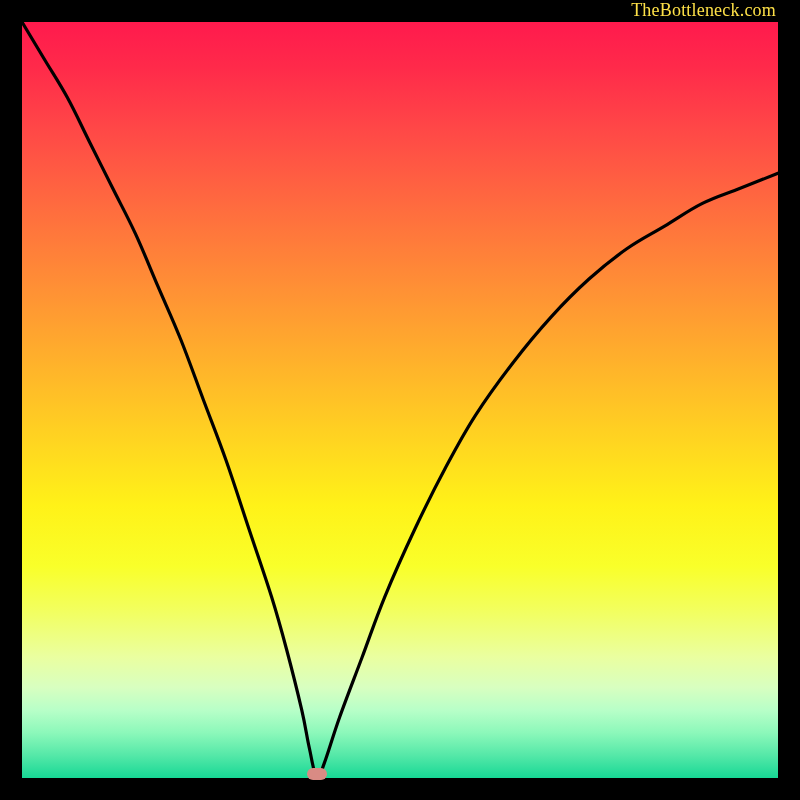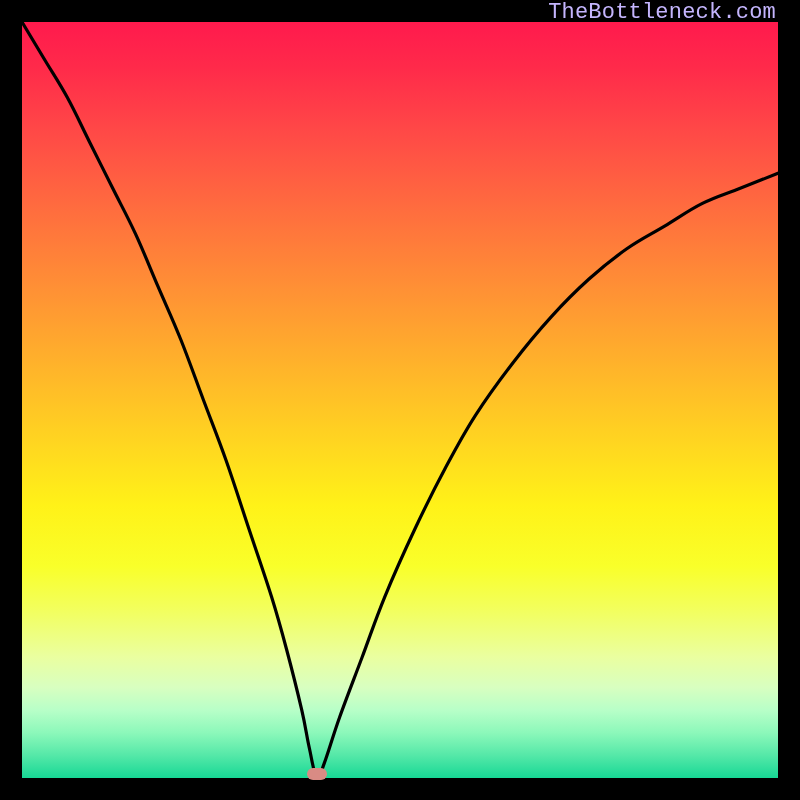--- a/index.html
+++ b/index.html
@@ -37,25 +37,25 @@
       #d8ffc0 88%,
       #b8ffc8 91%,
       #8cf8ba 94%,
       #55e8a8 97%,
       #17d895 100%);
   }
   .watermark {
     position: absolute;
     top: 0px;
     right: 24px;
-    color: #c4b5fd;
-    font-size: 22px;
+    color: #fde047;
+    font-size: 18px;
     font-weight: 500;
     letter-spacing: 0.2px;
-    font-family: Liberation Mono, monospace;
+    font-family: Liberation Serif, serif;
   }
   .curve {
     position: absolute;
     left: 22px;
     top: 22px;
     width: 756px;
     height: 756px;
     overflow: visible;
   }
   .marker {

